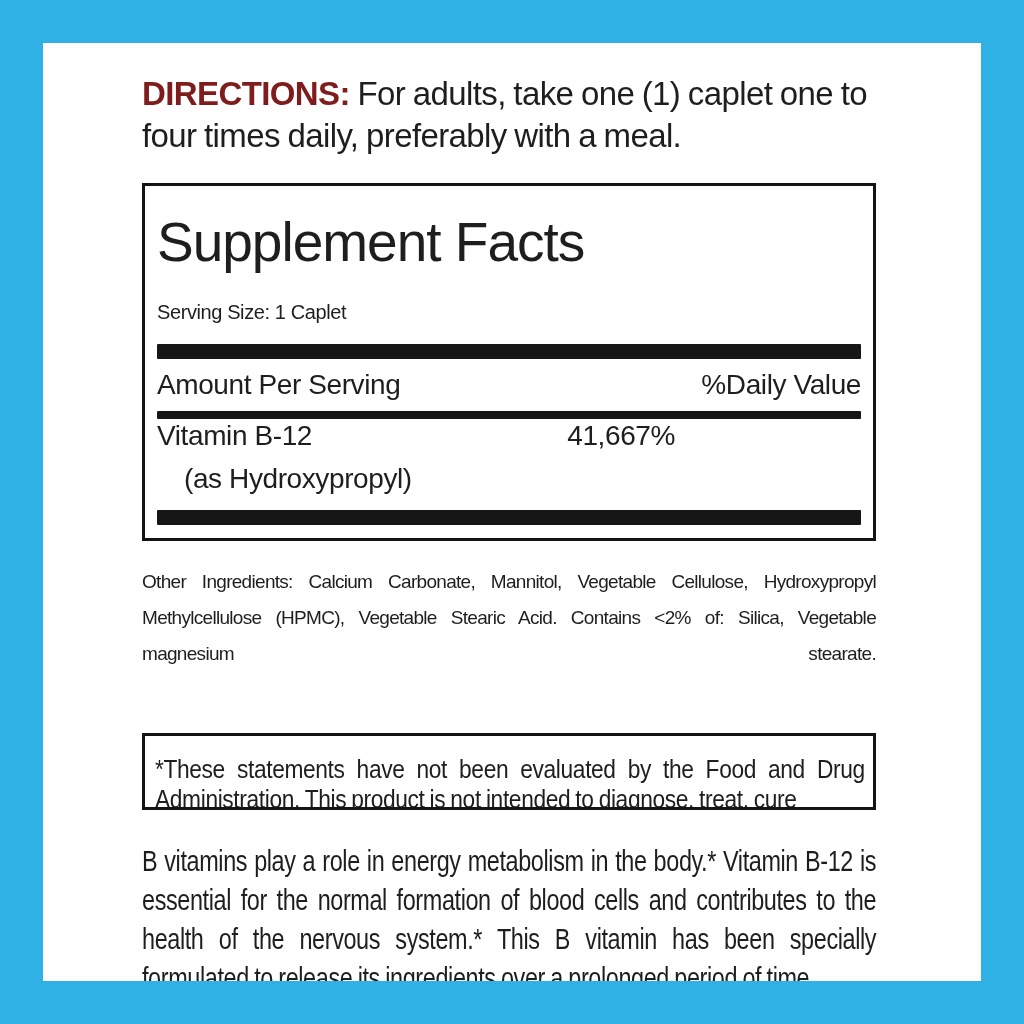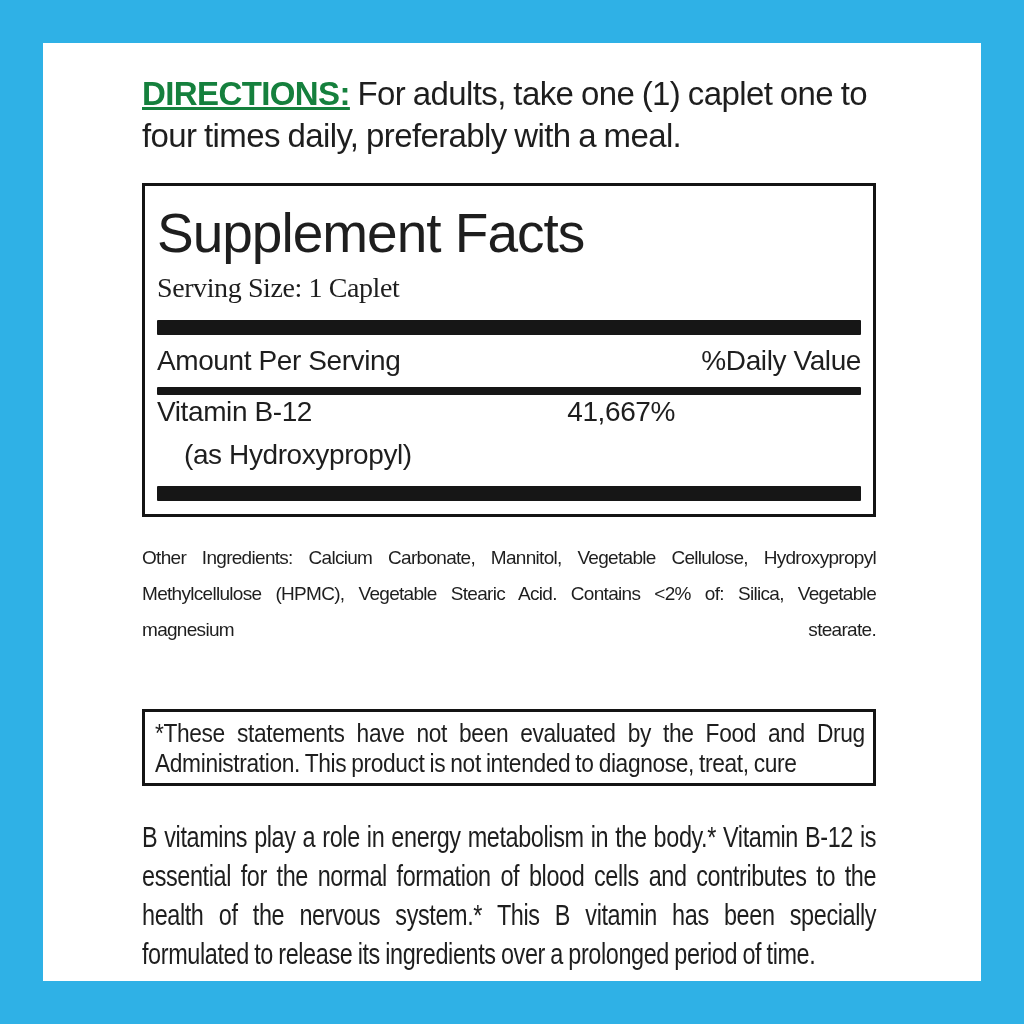--- a/index.html
+++ b/index.html
@@ -26,42 +26,40 @@
 
   
   .directions {
     font-size: 33px;
     line-height: 42px;
     letter-spacing: -0.6px;
     word-spacing: -1px;
     margin-bottom: 26px;
   }
   .directions .dir-label {
-    color: #15803d;
+    color: #7f1d1d;
     font-weight: 700;
-    text-decoration: underline;
   }
 
   
   .sf-box {
     border: 3px solid #141414;
-    padding: 16px 12px 13px 12px;
+    padding: 25px 12px 13px 12px;
     margin-bottom: 23px;
   }
   .sf-title {
     font-size: 55px;
     line-height: 62px;
     letter-spacing: -1px;
   }
   .sf-serving {
-    font-size: 28px;
+    font-size: 20px;
     line-height: 34px;
     letter-spacing: -0.4px;
-    margin-top: 7px;
-    font-family: Liberation Serif, serif;
+    margin-top: 22px;
   }
   .bar {
     background: #161616;
     border-radius: 1px;
   }
   .bar-thick { height: 15px; }
   .bar-thin  { height: 8px;  }
   .sf-bar1 { margin-top: 15px; }
   .sf-header {
     display: flex;
@@ -98,21 +96,21 @@
     letter-spacing: -0.7px;
     word-spacing: -1px;
     text-align: justify;
     margin-bottom: 25px;
   }
   .other-ingredients::after { content: ""; display: inline-block; width: 100%; }
 
   
   .disclaimer-box {
     border: 3px solid #141414;
-    padding: 6px 10px;
+    padding: 18px 10px;
     height: 77px;
     overflow: hidden;
   }
   .disclaimer-inner {
     width: 780px;
     transform: scaleX(0.91);
     transform-origin: 0 0;
     font-size: 25px;
     line-height: 30px;
     letter-spacing: -0.4px;

